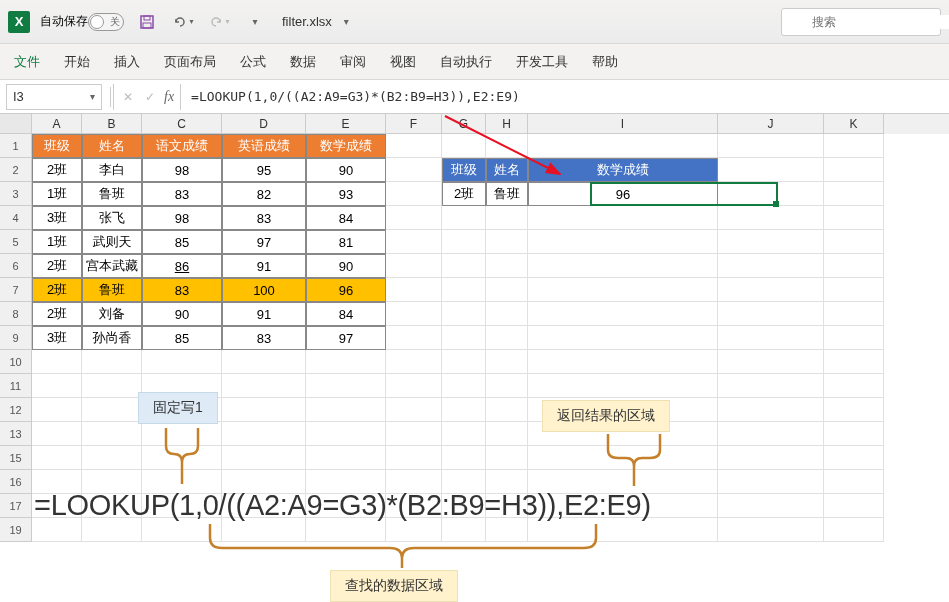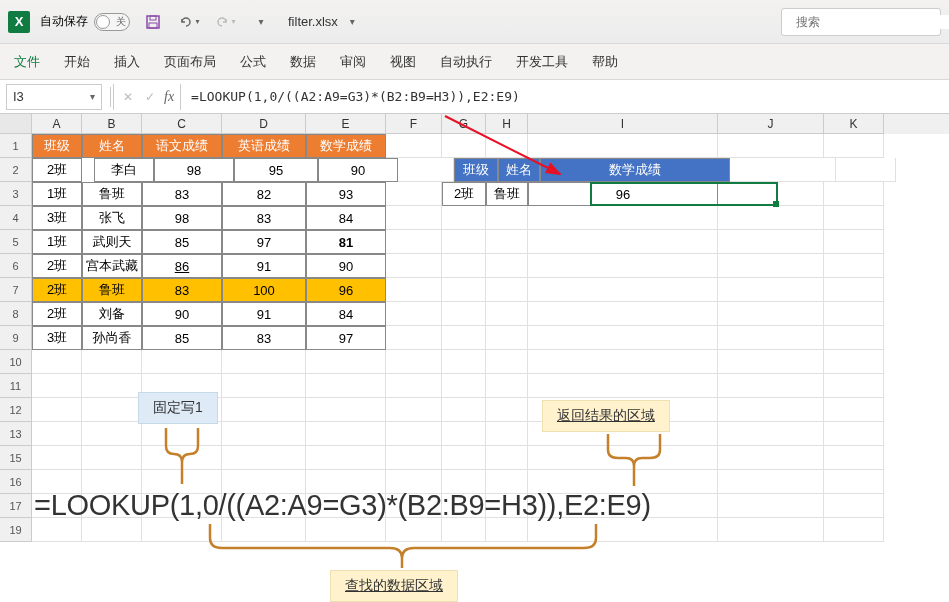--- a/index.html
+++ b/index.html
@@ -1,27 +1,27 @@
 <!DOCTYPE html>
 <html><head>
 <meta charset="utf-8">
 <style>
 * { box-sizing: border-box; margin: 0; padding: 0; }
 body { font-family: "Microsoft YaHei", "Segoe UI", sans-serif; font-size: 13px; background: #fff; width: 949px; height: 602px; overflow: hidden; position: relative; }
 
 
 .titlebar { height: 44px; background: linear-gradient(#f3f2f1,#ececec); display: flex; align-items: center; padding: 0 8px; gap: 10px; border-bottom: 1px solid #d8d8d8; }
 .app-icon { width: 22px; height: 22px; background: #107c41; color: #fff; display: flex; align-items: center; justify-content: center; font-weight: bold; font-size: 13px; border-radius: 2px; }
-.autosave-wrap { display: flex; align-items: center; gap: 6px; font-size: 12px; }
+.autosave-wrap { display: flex; align-items: center; gap: 0; font-size: 12px; }
 .toggle { width: 36px; height: 18px; border: 1px solid #999; border-radius: 9px; background: #f5f5f5; display: flex; align-items: center; padding: 1px; position: relative; }
 .toggle-knob { width: 14px; height: 14px; background: #fff; border: 1px solid #999; border-radius: 50%; }
 .toggle-label { position: absolute; right: 3px; font-size: 10px; color: #666; }
 .qat-btn { width: 26px; height: 26px; display: flex; align-items: center; justify-content: center; color: #555; border-radius: 3px; }
 .filename { font-size: 13px; color: #333; margin-left: 4px; }
-.search-wrap { margin-left: auto; display: flex; align-items: center; background: #fff; border: 1px solid #ccc; border-radius: 3px; height: 28px; padding: 0 8px; gap: 6px; width: 160px; }
+.search-wrap { margin-left: auto; display: flex; align-items: center; background: #fff; border: 1px solid #ccc; border-radius: 3px; height: 28px; padding: 0 24px; gap: 6px; width: 160px; }
 .search-wrap input { border: none; outline: none; font-size: 12px; flex: 1; color: #666; }
 
 
 .ribbon { height: 36px; background: #f3f2f1; display: flex; align-items: center; padding: 0 12px; gap: 20px; border-bottom: 1px solid #d8d8d8; font-size: 13px; }
 .ribbon-tab { color: #333; padding: 4px 2px; cursor: pointer; }
 .ribbon-tab.file { color: #107c41; font-weight: 500; }
 
 
 .formula-row { height: 34px; display: flex; align-items: center; border-bottom: 1px solid #ccc; background: #fff; }
 .namebox { width: 96px; height: 26px; border: 1px solid #ccc; margin: 0 6px; padding: 0 6px; font-size: 13px; display: flex; align-items: center; justify-content: space-between; color: #333; }
@@ -41,21 +41,21 @@
 
 .rows { }
 .row { display: flex; height: 24px; }
 .rowh { width: 32px; border-right: 1px solid #ccc; border-bottom: 1px solid #ccc; display: flex; align-items: center; justify-content: center; font-size: 11px; color: #555; background: #f0f0f0; }
 .cell { border-right: 1px solid #e0e0e0; border-bottom: 1px solid #e0e0e0; display: flex; align-items: center; justify-content: center; font-size: 13px; }
 .hdr-orange { background: #ed7d31; color: #fff; }
 .hdr-blue { background: #4472c4; color: #fff; }
 .row-yellow { background: #ffc000; }
 
 .callout { position: absolute; background: #deebf7; border: 1px solid #c5d9e8; padding: 6px 14px; font-size: 14px; color: #333; }
-.callout.yellow { background: #fff2cc; border-color: #ede1b4; text-decoration: underline; }
+.callout.yellow { background: #fff2cc; border-color: #ede1b4; }
 
 .big-formula { position: absolute; left: 34px; top: 375px; font-size: 29px; color: #333; letter-spacing: -0.3px; font-family: Arial, sans-serif; }
 
 .selected-cell { position: absolute; border: 2px solid #107c41; pointer-events: none; }
 .selected-corner { position: absolute; width: 6px; height: 6px; background: #107c41; right: -3px; bottom: -3px; }
 
 svg.annot { position: absolute; overflow: visible; }
 </style>
 </head>
 <body>
@@ -160,21 +160,21 @@
         <div class="cell colF"></div>
         <div class="cell colG"></div>
         <div class="cell colH"></div>
         <div class="cell colI"></div>
         <div class="cell colJ"></div>
         <div class="cell colK"></div>
       </div>
       <div class="row">
         <div class="rowh">2</div>
         <div class="cell colA" style="border: 0.5px solid rgb(136, 136, 136);">2班</div>
-        <div class="cell colB" style="border: 0.5px solid rgb(136, 136, 136); margin-left: 12px;">李白</div>
+        <div class="cell colB" style="border: 0.5px solid rgb(136, 136, 136);">李白</div>
         <div class="cell colC" style="border: 0.5px solid rgb(136, 136, 136);">98</div>
         <div class="cell colD" style="border: 0.5px solid rgb(136, 136, 136);">95</div>
         <div class="cell colE" style="border: 0.5px solid rgb(136, 136, 136);">90</div>
         <div class="cell colF"></div>
         <div class="cell colG hdr-blue" style="border: 0.5px solid rgb(136, 136, 136);">班级</div>
         <div class="cell colH hdr-blue" style="border: 0.5px solid rgb(136, 136, 136);">姓名</div>
         <div class="cell colI hdr-blue" style="border: 0.5px solid rgb(136, 136, 136);">数学成绩</div>
         <div class="cell colJ"></div>
         <div class="cell colK"></div>
       </div>
@@ -205,21 +205,21 @@
         <div class="cell colI"></div>
         <div class="cell colJ"></div>
         <div class="cell colK"></div>
       </div>
       <div class="row">
         <div class="rowh">5</div>
         <div class="cell colA" style="border: 0.5px solid rgb(136, 136, 136);">1班</div>
         <div class="cell colB" style="border: 0.5px solid rgb(136, 136, 136);">武则天</div>
         <div class="cell colC" style="border: 0.5px solid rgb(136, 136, 136);">85</div>
         <div class="cell colD" style="border: 0.5px solid rgb(136, 136, 136);">97</div>
-        <div class="cell colE" style="border: 0.5px solid rgb(136, 136, 136); font-weight: bold;">81</div>
+        <div class="cell colE" style="border: 0.5px solid rgb(136, 136, 136);">81</div>
         <div class="cell colF"></div>
         <div class="cell colG"></div>
         <div class="cell colH"></div>
         <div class="cell colI"></div>
         <div class="cell colJ"></div>
         <div class="cell colK"></div>
       </div>
       <div class="row">
         <div class="rowh">6</div>
         <div class="cell colA" style="border: 0.5px solid rgb(136, 136, 136);">2班</div>

